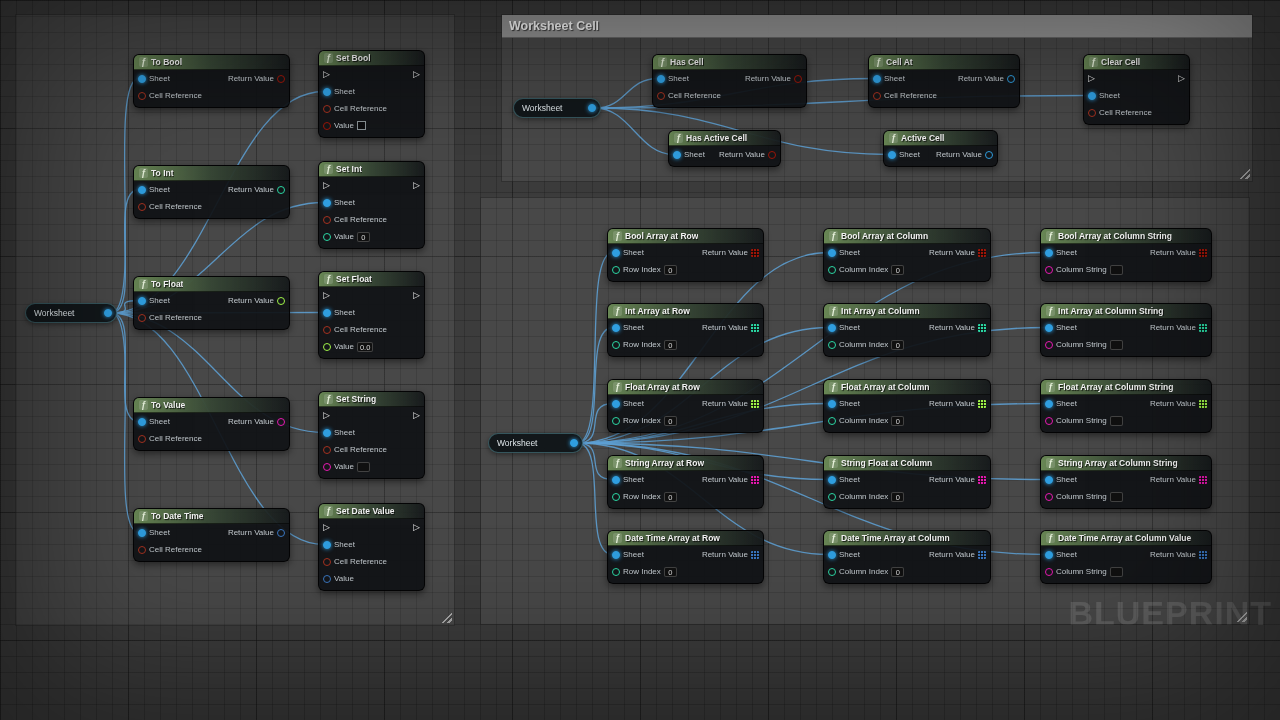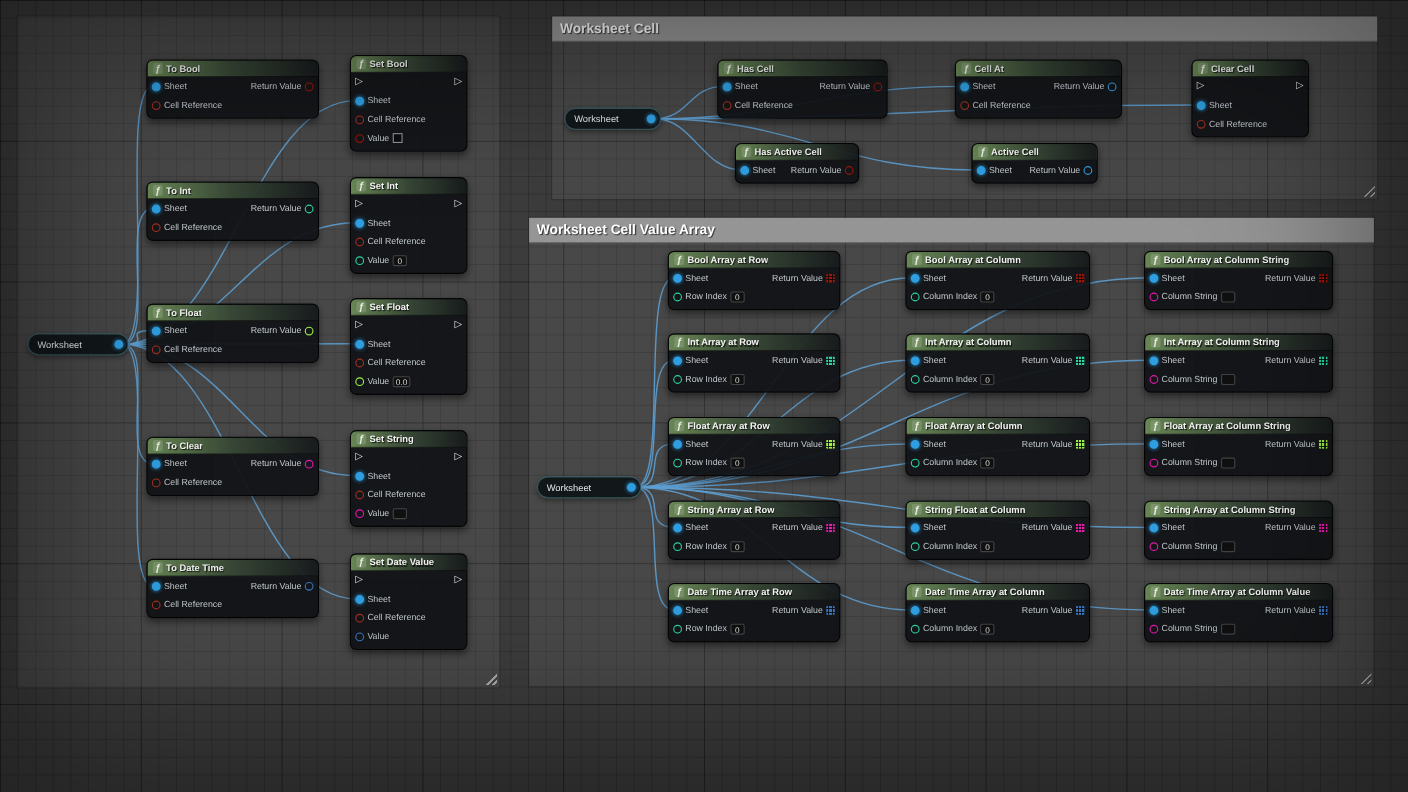--- a/index.html
+++ b/index.html
@@ -67,36 +67,34 @@
   
   #wires{position:absolute; left:0; top:0; z-index:2; pointer-events:none;}
   .wire{fill:none; stroke:#5d9fd3; stroke-width:1.3; opacity:0.88;}
   #watermark{position:absolute; right:8px; top:594px; z-index:0; font-size:34px; font-weight:bold;
     letter-spacing:1px; color:rgba(255,255,255,0.13); white-space:nowrap;}
 </style>
 </head>
 <body>
 
 <div id="canvas">
+  <div id="watermark">BLUEPRINT</div>
 
   <div class="comment comment-rw">
     <div class="resize-handle"></div>
   </div>
 
   <div class="comment comment-cell">
     <div class="comment-header">
       <span>Worksheet Cell</span>
     </div>
     <div class="resize-handle"></div>
   </div>
 
   <div class="comment comment-array">
-    <div class="comment-header">
-      <span>Worksheet Cell Value Array</span>
-    </div>
     <div class="resize-handle"></div>
   </div>
 
   <svg id="wires" width="1280" height="720">
       <path d="M 111 313 C 143 313 107 78.5 139 78.5" class="wire"></path>
       <path d="M 111 313 C 143 313 107 189.5 139 189.5" class="wire"></path>
       <path d="M 111 313 C 143 313 107 300.5 139 300.5" class="wire"></path>
       <path d="M 111 313 C 143 313 107 421.5 139 421.5" class="wire"></path>
       <path d="M 111 313 C 143 313 107 532.5 139 532.5" class="wire"></path>
       <path d="M 111 313 C 206.85000000000002 313 228.14999999999998 91.5 324 91.5" class="wire"></path>
@@ -195,21 +193,21 @@
           <div class="pin left">
             <span class="pin-dot" style="--c: #a5311f;"></span>
             <span class="pin-label">Cell Reference</span>
           </div>
           <span class="pin-spacer"></span>
         </div>
       </div>
       <div class="node fn-node" style="left: 133px; top: 397px; width: 157px;">
         <div class="node-header">
           <span class="fn-icon">ƒ</span>
-          <span class="node-title">To Clear</span>
+          <span class="node-title">To Value</span>
         </div>
         <div class="node-row">
           <div class="pin left">
             <span class="pin-dot connected" style="--c: #2f9ee0;"></span>
             <span class="pin-label">Sheet</span>
           </div>
           <div class="pin right">
             <span class="pin-label">Return Value</span>
             <span class="pin-dot" style="--c: #e619b1;"></span>
           </div>

